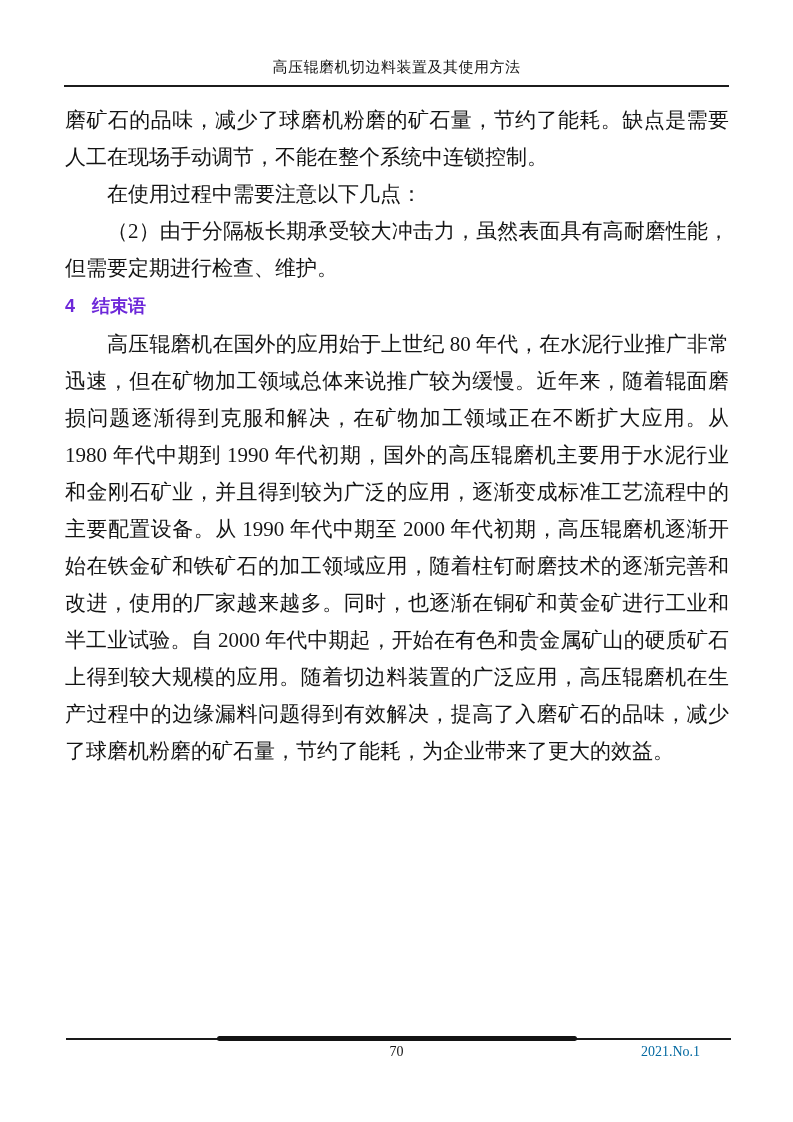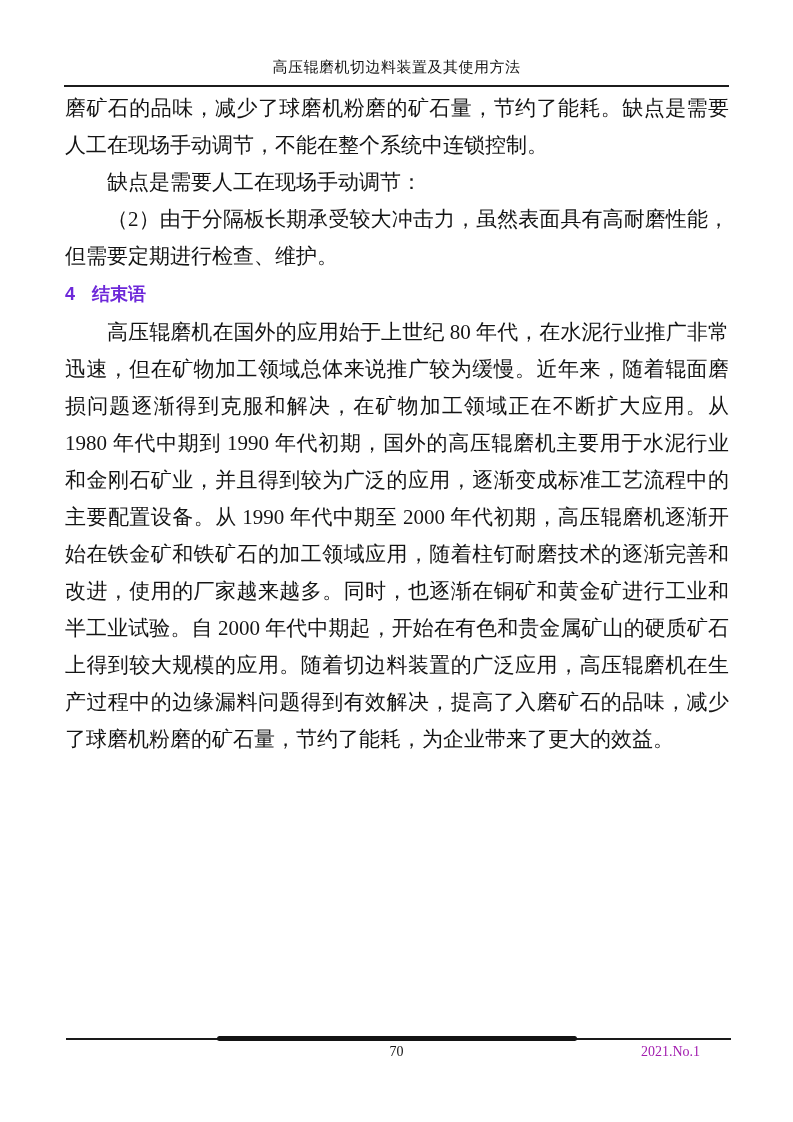--- a/index.html
+++ b/index.html
@@ -24,21 +24,21 @@
     color: #151515;
     letter-spacing: 0.5px;
   }
   .header-rule {
     margin: 8px 64px 0 64px;
     height: 0;
     border-top: 2px solid #1c1c1c;
   }
   .document-body {
     margin: 0 64px 0 65px;
-    padding-top: 3px;
+    padding-top: 15px;
     font-size: 21px;
     line-height: 37px;
     text-align: justify;
     text-justify: inter-ideograph;
     color: #141414;
   }
   .para { text-indent: 2em; }
   .para.no-indent { text-indent: 0; }
   .section-heading {
     font-family: "Liberation Sans", "DejaVu Sans", sans-serif;
@@ -77,38 +77,38 @@
     font-size: 14px;
     line-height: 18px;
     color: #151515;
   }
   .footer-issue {
     position: absolute;
     top: 1043px;
     right: 93px;
     font-size: 14px;
     line-height: 18px;
-    color: #a21caf;
+    color: #0369a1;
   }
 </style>
 </head>
 <body>
 
 <div class="page">
 
   <div class="page-header">
     <div class="header-title">高压辊磨机切边料装置及其使用方法</div>
     <div class="header-rule"></div>
   </div>
 
   <div class="document-body">
 
     <p class="para no-indent">磨矿石的品味，减少了球磨机粉磨的矿石量，节约了能耗。缺点是需要人工在现场手动调节，不能在整个系统中连锁控制。</p>
 
-    <p class="para">缺点是需要人工在现场手动调节：</p>
+    <p class="para">在使用过程中需要注意以下几点：</p>
 
 
     <p class="para">（2）由于分隔板长期承受较大冲击力，虽然表面具有高耐磨性能，但需要定期进行检查、维护。</p>
 
     <h2 class="section-heading">
       <span class="section-number">4</span><span>结束语</span>
     </h2>
 
     <p class="para">高压辊磨机在国外的应用始于上世纪 80 年代，在水泥行业推广非常迅速，但在矿物加工领域总体来说推广较为缓慢。近年来，随着辊面磨损问题逐渐得到克服和解决，在矿物加工领域正在不断扩大应用。从 1980 年代中期到 1990 年代初期，国外的高压辊磨机主要用于水泥行业和金刚石矿业，并且得到较为广泛的应用，逐渐变成标准工艺流程中的主要配置设备。从 1990 年代中期至 2000 年代初期，高压辊磨机逐渐开始在铁金矿和铁矿石的加工领域应用，随着柱钉耐磨技术的逐渐完善和改进，使用的厂家越来越多。同时，也逐渐在铜矿和黄金矿进行工业和半工业试验。自 2000 年代中期起，开始在有色和贵金属矿山的硬质矿石上得到较大规模的应用。随着切边料装置的广泛应用，高压辊磨机在生产过程中的边缘漏料问题得到有效解决，提高了入磨矿石的品味，减少了球磨机粉磨的矿石量，节约了能耗，为企业带来了更大的效益。</p>
 

